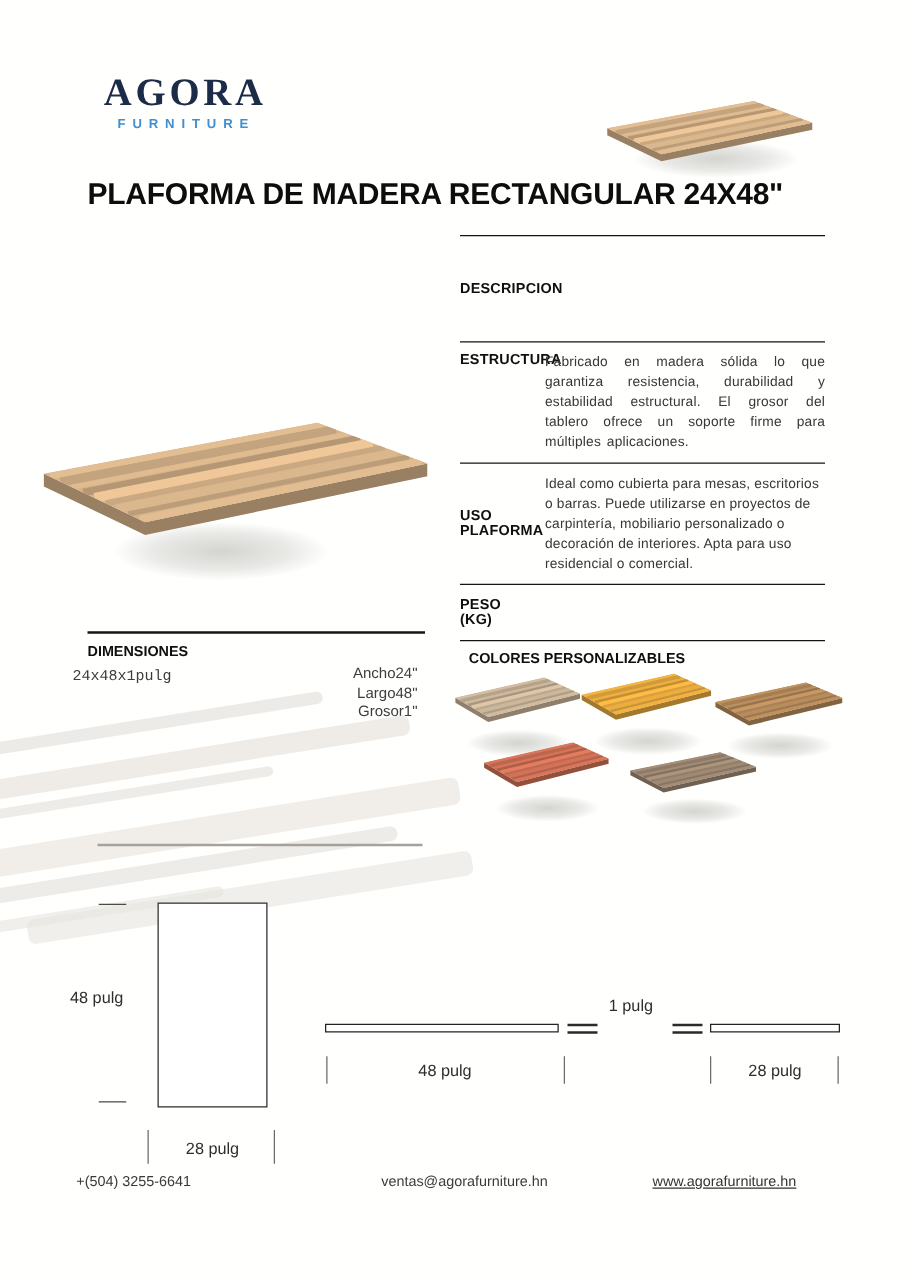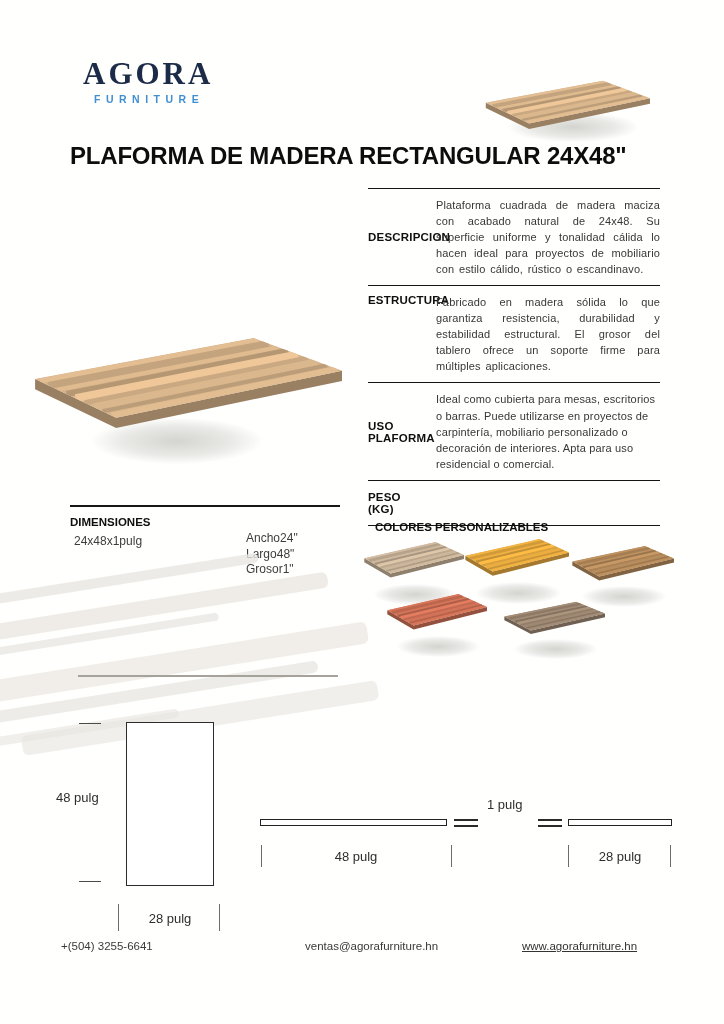--- a/index.html
+++ b/index.html
@@ -36,23 +36,23 @@
   .spec-text{flex:1;font-size:11px;line-height:1.46;color:#373737;letter-spacing:0.15px;}
   .spec-text.justify{text-align:justify;text-align-last:left;word-spacing:1.5px;}
   .spec.desc{min-height:85px;}
   .spec.estr{min-height:96px;align-items:flex-start;}
   .spec.uso{min-height:89px;}
   .spec.peso{min-height:45px;align-items:center;}
 
   
   .dim-line{position:absolute;left:70px;top:505px;width:270px;height:1.5px;background:#161616;}
   .dim-heading{position:absolute;left:70px;top:516px;font-size:11.5px;font-weight:700;color:#0f0f0f;}
-  .dim-code{position:absolute;left:74px;top:534px;font-size:12px;color:#3d3d3d;}
+  .dim-code{position:absolute;left:58px;top:534px;font-size:12px;color:#3d3d3d;font-family:Liberation Mono, monospace;}
   .dim-table{position:absolute;left:218px;top:531px;width:116px;font-size:12px;color:#3d3d3d;}
-  .dim-row{display:flex;justify-content:flex-start;line-height:15.5px;margin-left:28px;}
+  .dim-row{display:flex;justify-content:flex-end;line-height:15.5px;}
 
   
   .colors-heading{position:absolute;left:375px;top:521px;font-size:11.5px;font-weight:700;color:#0f0f0f;}
   .swatch{position:absolute;}
   .swatch .board{left:0;top:0;width:100%;height:60%;}
   .swatch .shadow{left:12%;top:68%;width:80%;height:34%;}
 
   
   .streaks{position:absolute;left:-40px;top:558px;width:430px;height:185px;pointer-events:none;}
   .streak{position:absolute;border-radius:6px;transform:rotate(-9deg);}
@@ -126,21 +126,20 @@
           <line x1="64.77777777777777" y1="72.44444444444444" x2="285.8333333333333" y2="28.11111111111111" stroke="rgb(219,183,141)" stroke-width="7"></line>
           <line x1="73.66666666666667" y1="76.66666666666667" x2="295.5" y2="31.666666666666668" stroke="rgb(187,157,121)" stroke-width="4"></line>
           <line x1="82.55555555555556" y1="80.88888888888889" x2="305.1666666666667" y2="35.22222222222222" stroke="rgb(226,189,145)" stroke-width="6"></line>
         </g>
       </svg>
     </div>
 
   <div class="specs">
     <div class="spec desc">
       <div class="spec-label">DESCRIPCION</div>
-      <div class="spec-text justify">Plataforma cuadrada de madera maciza con acabado natural de 24x48. Su superficie uniforme y tonalidad cálida lo hacen ideal para proyectos de mobiliario con estilo cálido, rústico o escandinavo.</div>
     </div>
     <div class="spec estr">
       <div class="spec-label">ESTRUCTURA</div>
       <div class="spec-text justify">Fabricado en madera sólida lo que garantiza resistencia, durabilidad y estabilidad estructural. El grosor del tablero ofrece un soporte firme para múltiples aplicaciones.</div>
     </div>
     <div class="spec uso">
       <div class="spec-label">USO PLAFORMA</div>
       <div class="spec-text">Ideal como cubierta para mesas, escritorios o barras. Puede utilizarse en proyectos de carpintería, mobiliario personalizado o decoración de interiores. Apta para uso residencial o comercial.</div>
     </div>
     <div class="spec peso">

